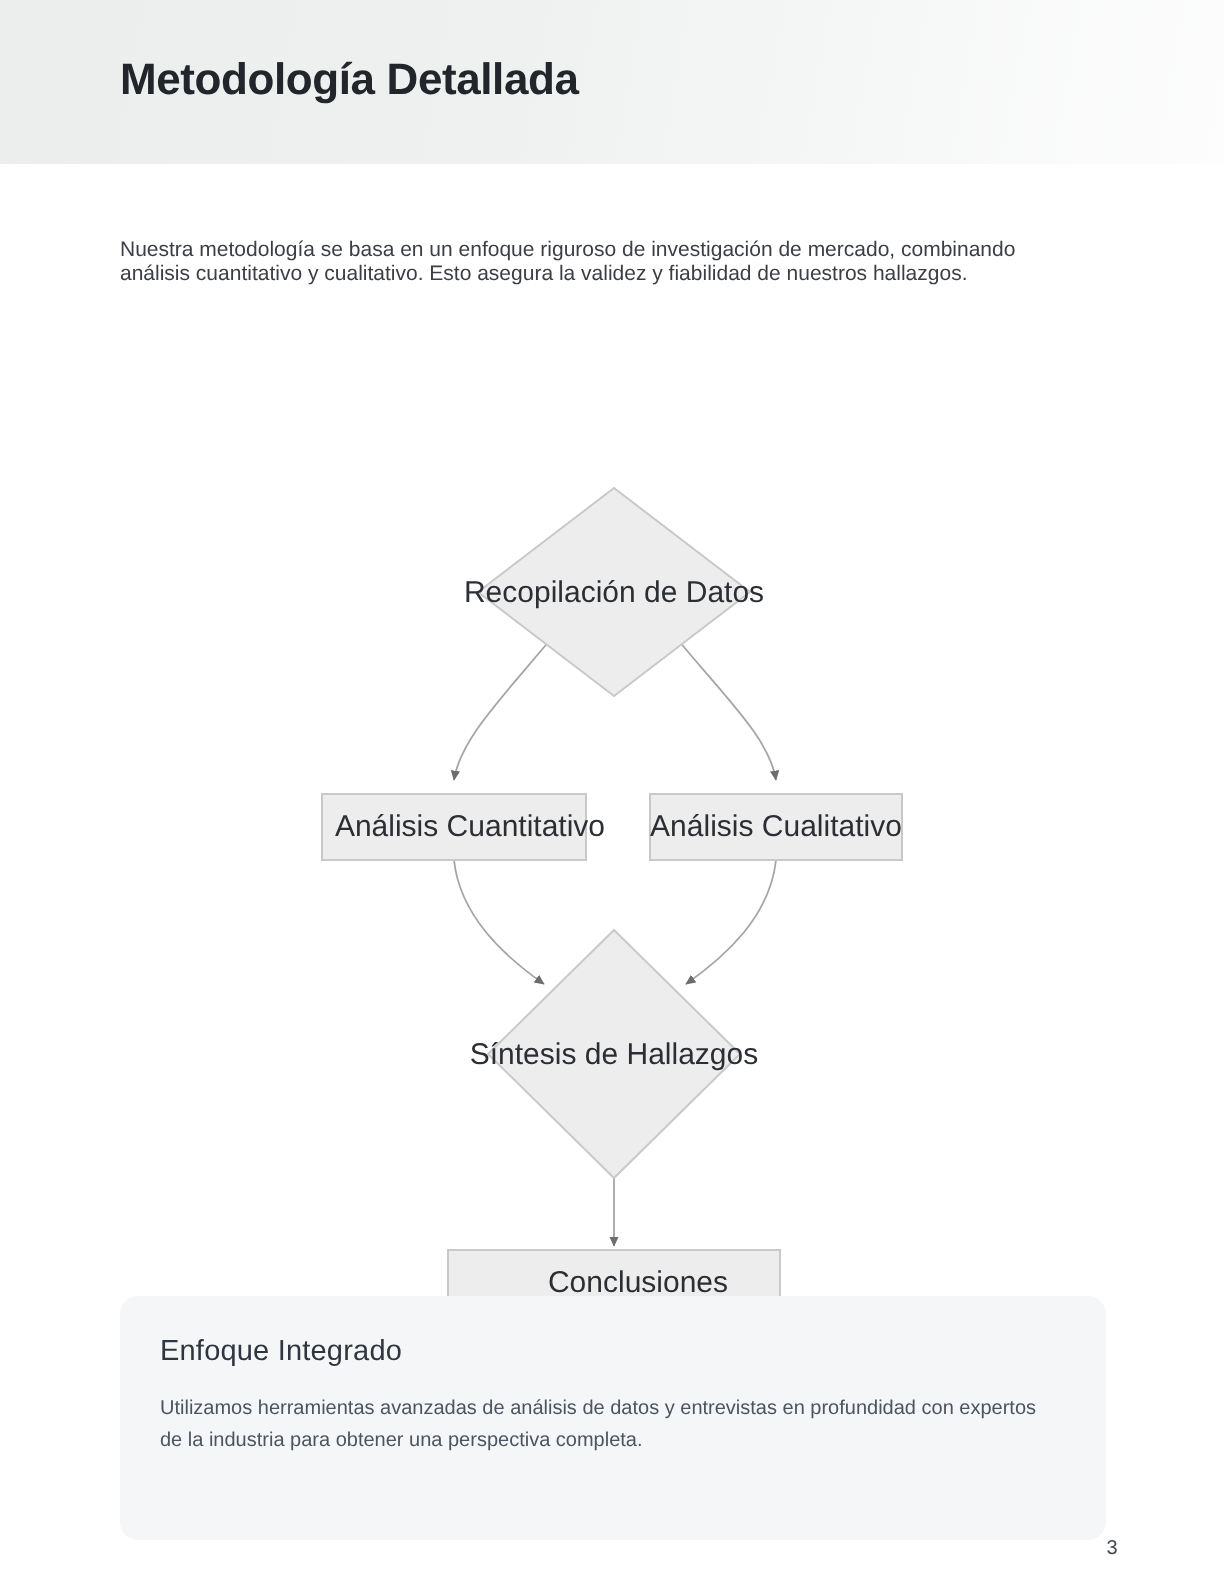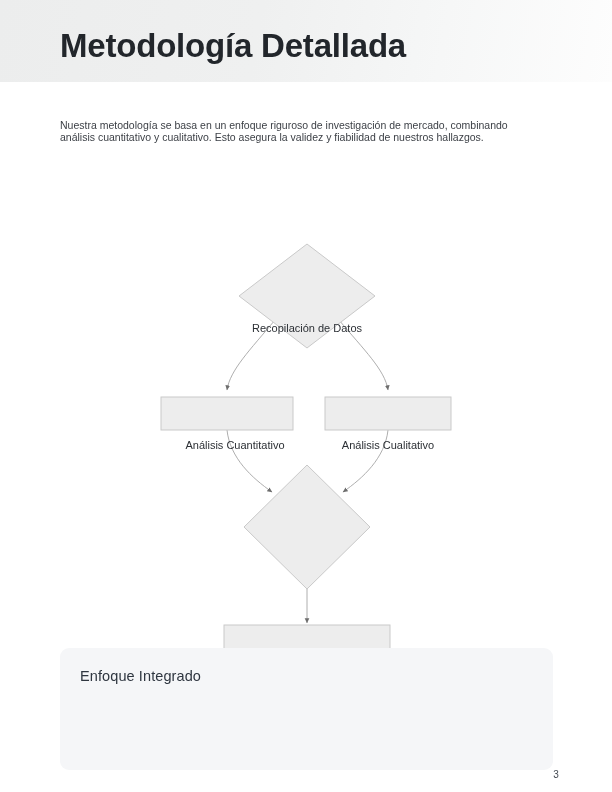--- a/index.html
+++ b/index.html
@@ -22,21 +22,21 @@
     top: 0;
     width: 612px;
     height: 82px;
     background: linear-gradient(100deg, #eceded 0%, #eff0f0 42%, #f6f7f7 72%, #fdfdfd 100%);
     box-sizing: border-box;
   }
   .page-title {
     position: absolute;
     left: 60px;
     top: 27px;
-    font-size: 33px;
+    font-size: 22px;
     font-weight: bold;
     color: #22262b;
     letter-spacing: -0.2px;
     white-space: nowrap;
   }
 
   
   .intro-paragraph {
     position: absolute;
     left: 60px;
@@ -61,25 +61,24 @@
     top: 0;
     width: 612px;
     height: 460px;
   }
   .node-label {
     position: absolute;
     display: flex;
     align-items: center;
     justify-content: center;
     text-align: center;
-    font-size: 11px;
+    font-size: 15px;
     color: #2b2f34;
     pointer-events: none;
     white-space: nowrap;
-    margin-top: 32px;
   }
 
   
   .lbl-recopilacion { left: 239px; top: 86px; width: 136px; height: 20px; }
   .lbl-cuantitativo { left: 161px; top: 203px; width: 148px; height: 20px; }
   .lbl-cualitativo  { left: 325px; top: 203px; width: 126px; height: 20px; text-align: right; }
   .lbl-sintesis     { left: 244px; top: 317px; width: 126px; height: 20px; }
   .lbl-conclusiones { left: 224px; top: 431px; width: 190px; height: 20px; }
 
   
@@ -161,21 +160,23 @@
 
     <rect x="224" y="425" width="166" height="33" fill="#ededed" stroke="#c9c9c9" stroke-width="1"></rect>
   </svg>
 
   <div class="node-label lbl-recopilacion">Recopilación de Datos</div>
 
   <div class="node-label lbl-cuantitativo">Análisis Cuantitativo</div>
 
   <div class="node-label lbl-cualitativo">Análisis Cualitativo</div>
 
+  <div class="node-label lbl-sintesis">Síntesis de Hallazgos</div>
 
   <div class="node-label lbl-conclusiones">Conclusiones</div>
 </div>
 
 <div class="callout-card">
   <div class="callout-title">Enfoque Integrado</div>
+  <div class="callout-body">Utilizamos herramientas avanzadas de análisis de datos y entrevistas en profundidad con expertos de la industria para obtener una perspectiva completa.</div>
 </div>
 
 <div class="page-number">3</div>
 
 </body></html>

